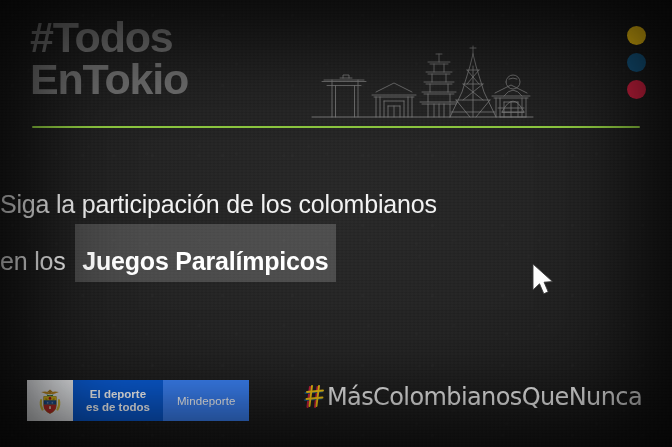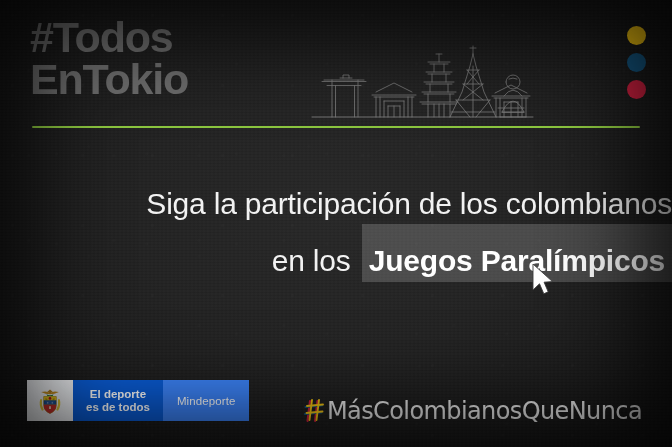--- a/index.html
+++ b/index.html
@@ -84,23 +84,23 @@
     height: 2px;
     border-radius: 1px;
   }
 
   
   .message {
     position: absolute;
     left: 0;
     right: 0;
     top: 186px;
-    text-align: right;
+    text-align: left;
     color: #f2f2f2;
-    font-size: 30px;
+    font-size: 25px;
     line-height: 36px;
     letter-spacing: -0.2px;
   }
   .message .line2 { display: block; margin-top: 2px; }
   .highlight {
     display: inline-block;
     font-weight: bold;
     background: rgba(255,255,255,.18);
     padding: 19px 7px 3px 7px;
     margin-left: 3px;
@@ -147,21 +147,21 @@
     align-items: center;
     padding: 4px 14px;
     color: #ffffff;
     font-size: 11.5px;
     letter-spacing: .1px;
   }
 
   .hashtag-footer {
     position: absolute;
     right: 30px;
-    top: 397px;
+    top: 383px;
     display: flex;
     align-items: center;
     color: #e9e9e9;
     font-size: 24px;
     font-family: "DejaVu Sans", sans-serif;
     letter-spacing: -0.6px;
     white-space: nowrap;
   }
   .hashtag-footer .hash-mark {
     width: 22px;

